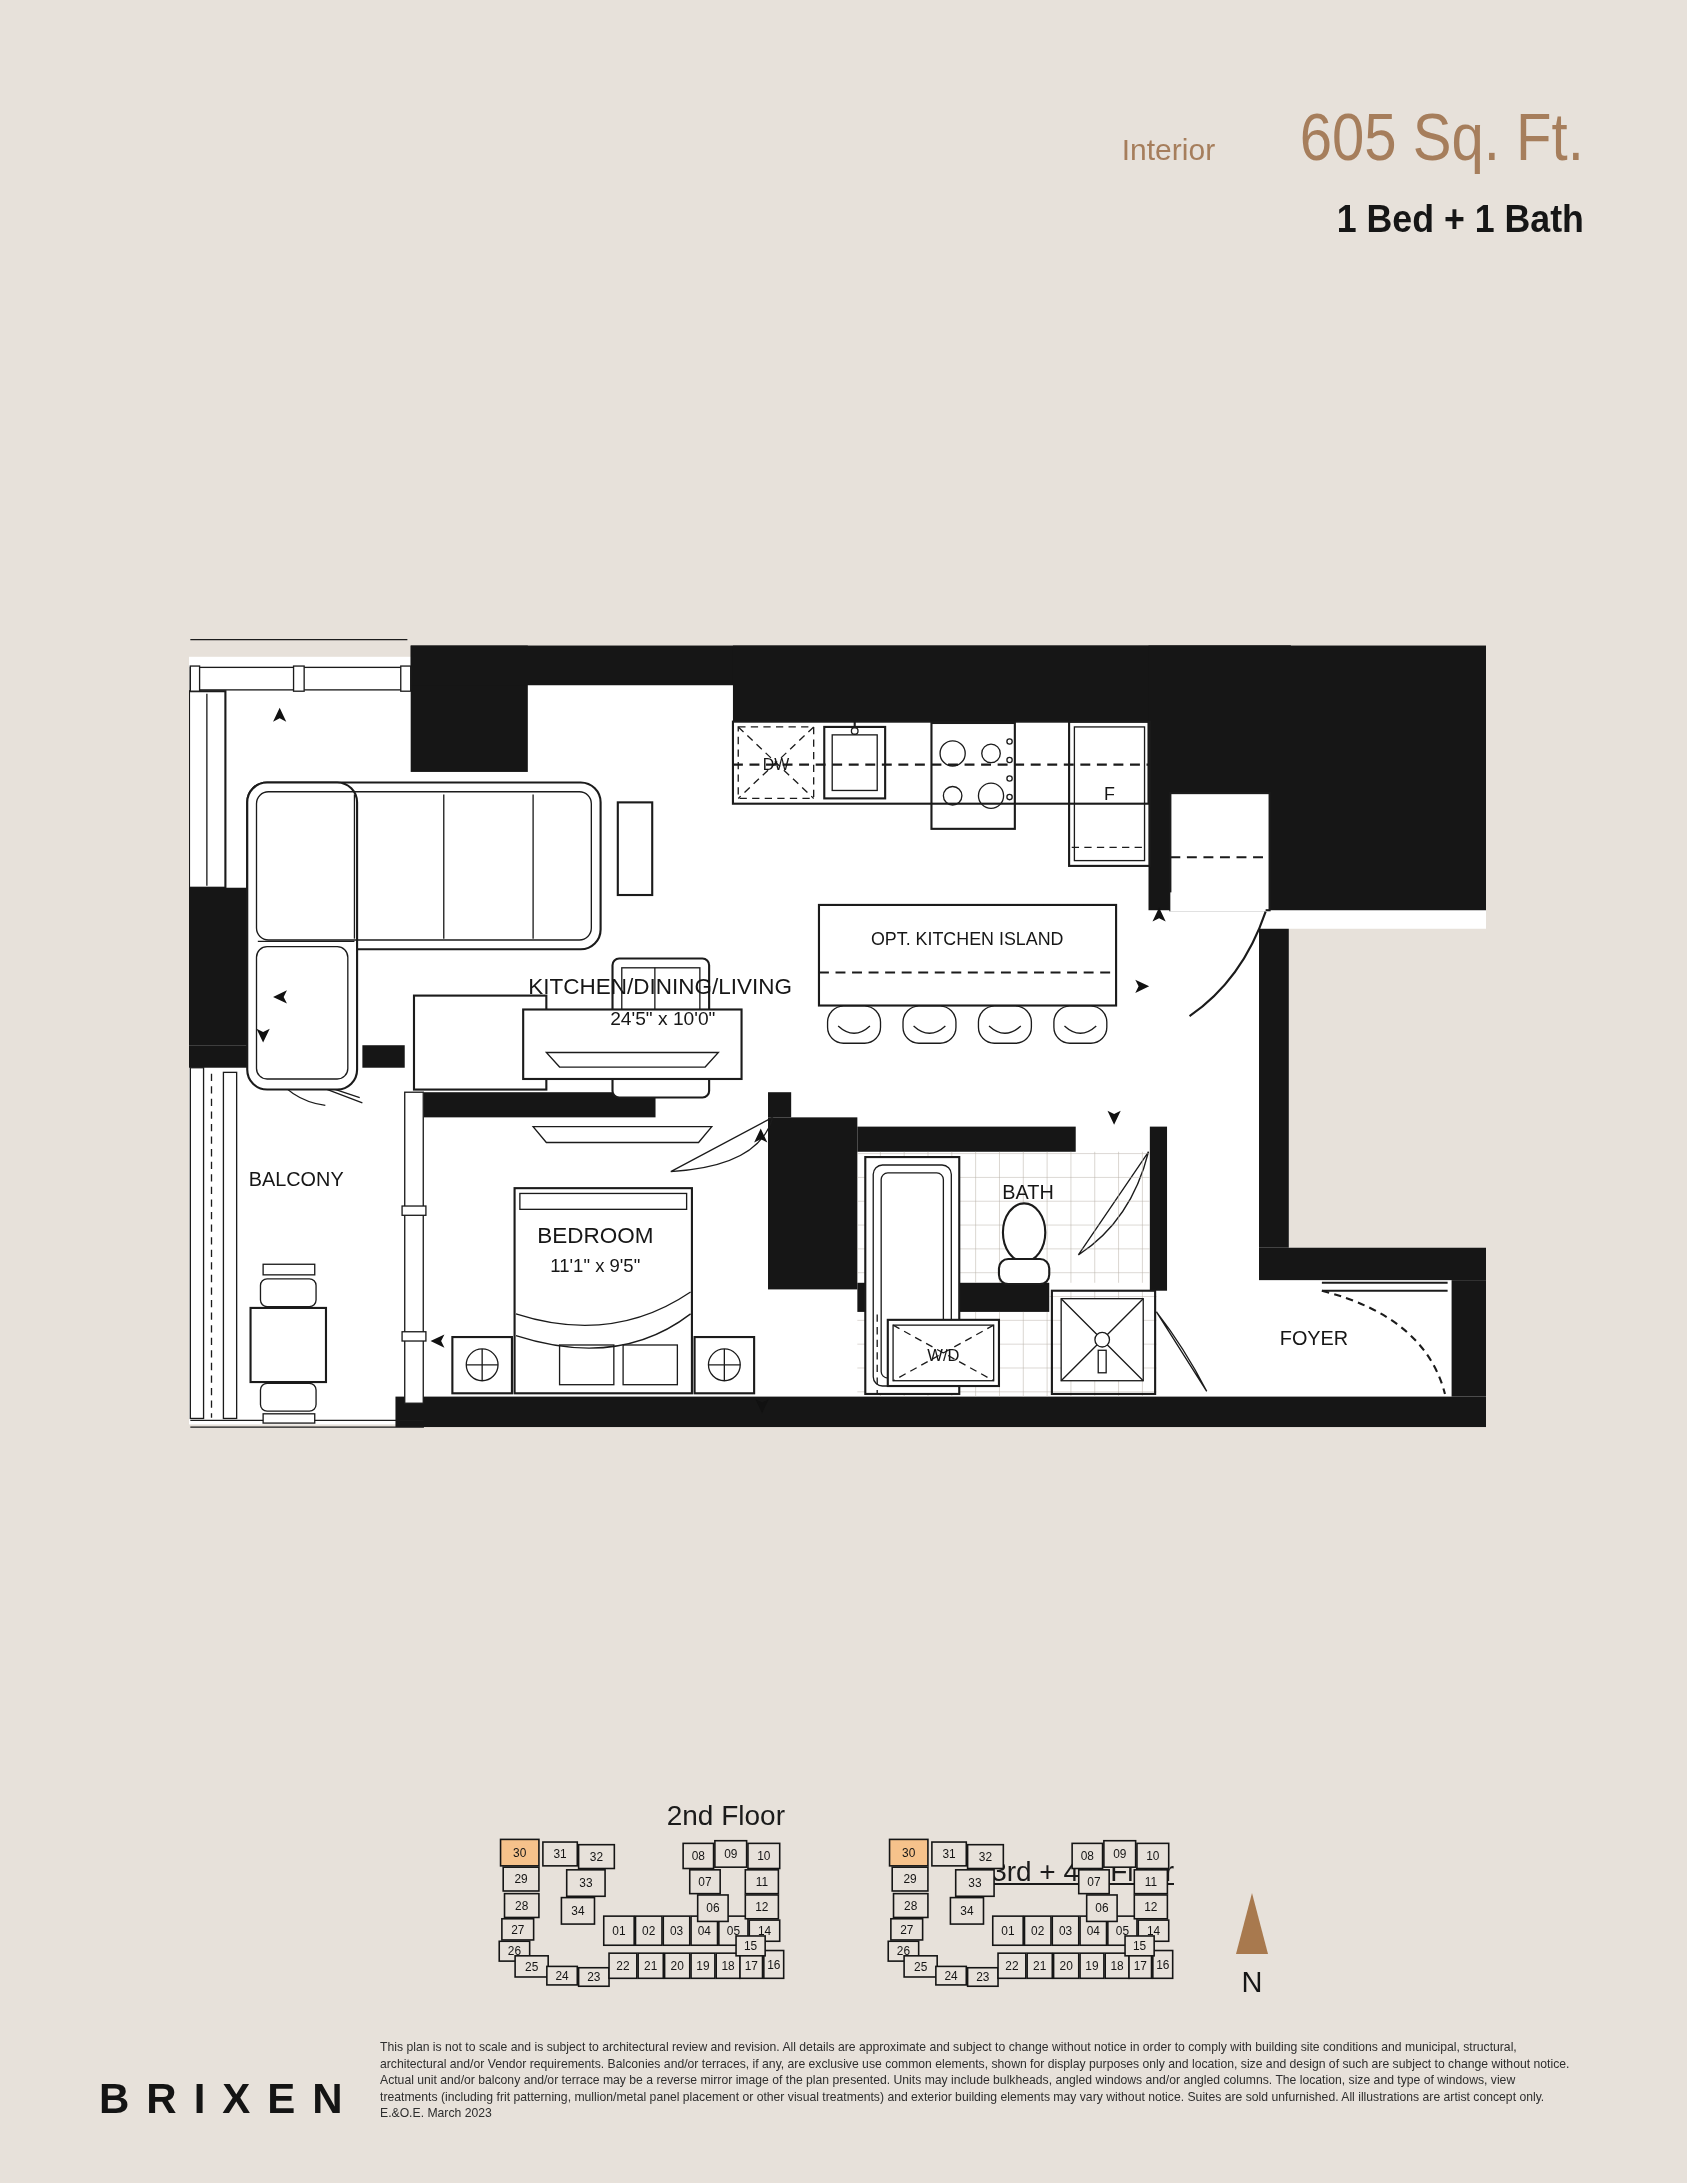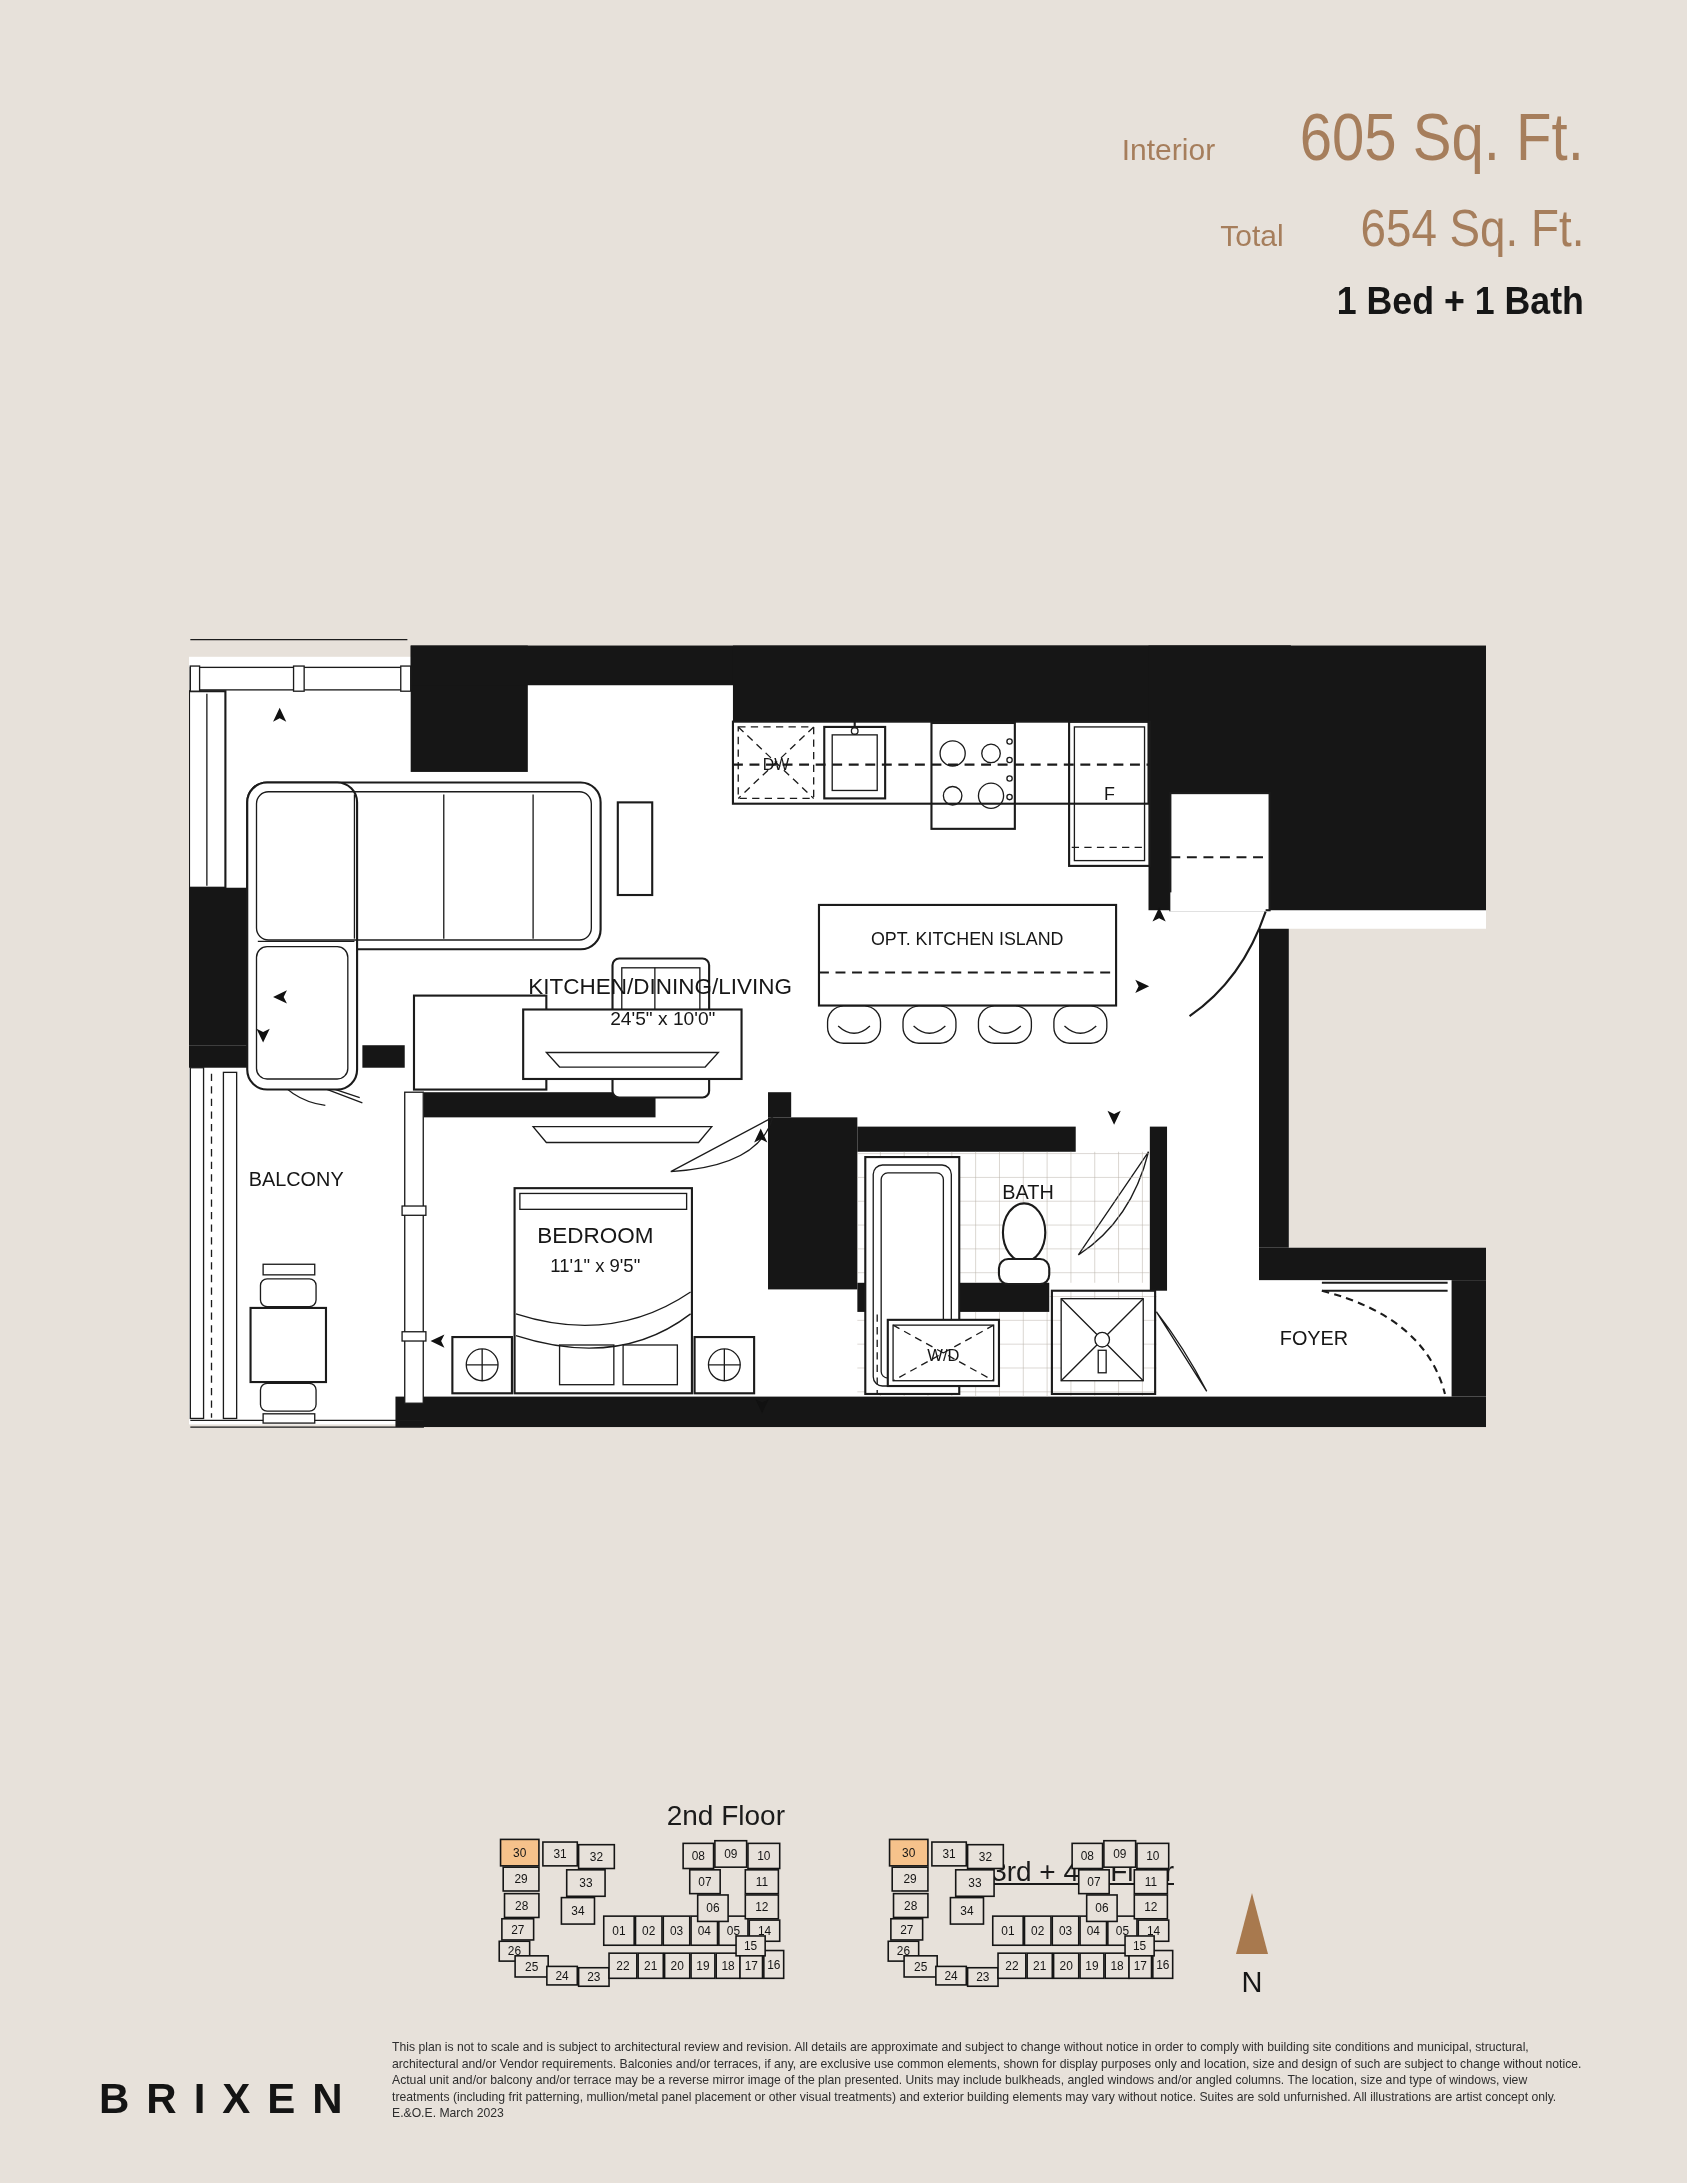--- a/index.html
+++ b/index.html
@@ -28,36 +28,32 @@
   .kp{position:absolute;width:299px;height:155px;}
   .kp-cell{fill:#e7e1da;stroke:#151515;stroke-width:2.4;}
   .kp-cell.hl{fill:#f6c28b;}
   .kp-num{font-size:18px;fill:#151515;text-anchor:middle;font-family:"Liberation Sans",sans-serif;}
   
   .compass{position:absolute;left:1220px;top:1893px;width:64px;text-align:center;}
   .compass-tri{width:0;height:0;margin:0 auto;border-left:16.5px solid transparent;border-right:16.5px solid transparent;border-bottom:61px solid #a8794e;}
   .compass-n{font-size:29px;color:#161616;margin-top:12px;}
   
   .brand{position:absolute;left:99px;top:2075px;font-size:42px;font-weight:800;letter-spacing:17px;color:#141414;}
-  .disclaimer{position:absolute;left:392px;top:2039px;width:1196px;font-size:12.2px;line-height:16.5px;color:#2e2e2e;}
+  .disclaimer{position:absolute;left:380px;top:2039px;width:1196px;font-size:12.2px;line-height:16.5px;color:#2e2e2e;}
 </style>
 </head>
 <body>
 
 <div class="page">
 
 
   <div class="stats">
     <div class="stat-row r1">
       <span class="stat-label">Interior</span>
       <span class="stat-value">605 Sq. Ft.</span>
-    </div>
-    <div class="stat-row r3">
-      <span class="stat-label">Total</span>
-      <span class="stat-value">654 Sq. Ft.</span>
     </div>
     <div class="unit-type">1 Bed + 1 Bath</div>
   </div>
 
   <div class="plan-wrap">
   <svg viewBox="0 0 1960 1215" width="1297" height="804">
     <defs>
       <pattern id="tiles" width="36" height="36" patternUnits="userSpaceOnUse">
         <path d="M36 0H0V36" fill="none" stroke="#b9b2a9" stroke-width="1.6"></path>
       </pattern>

